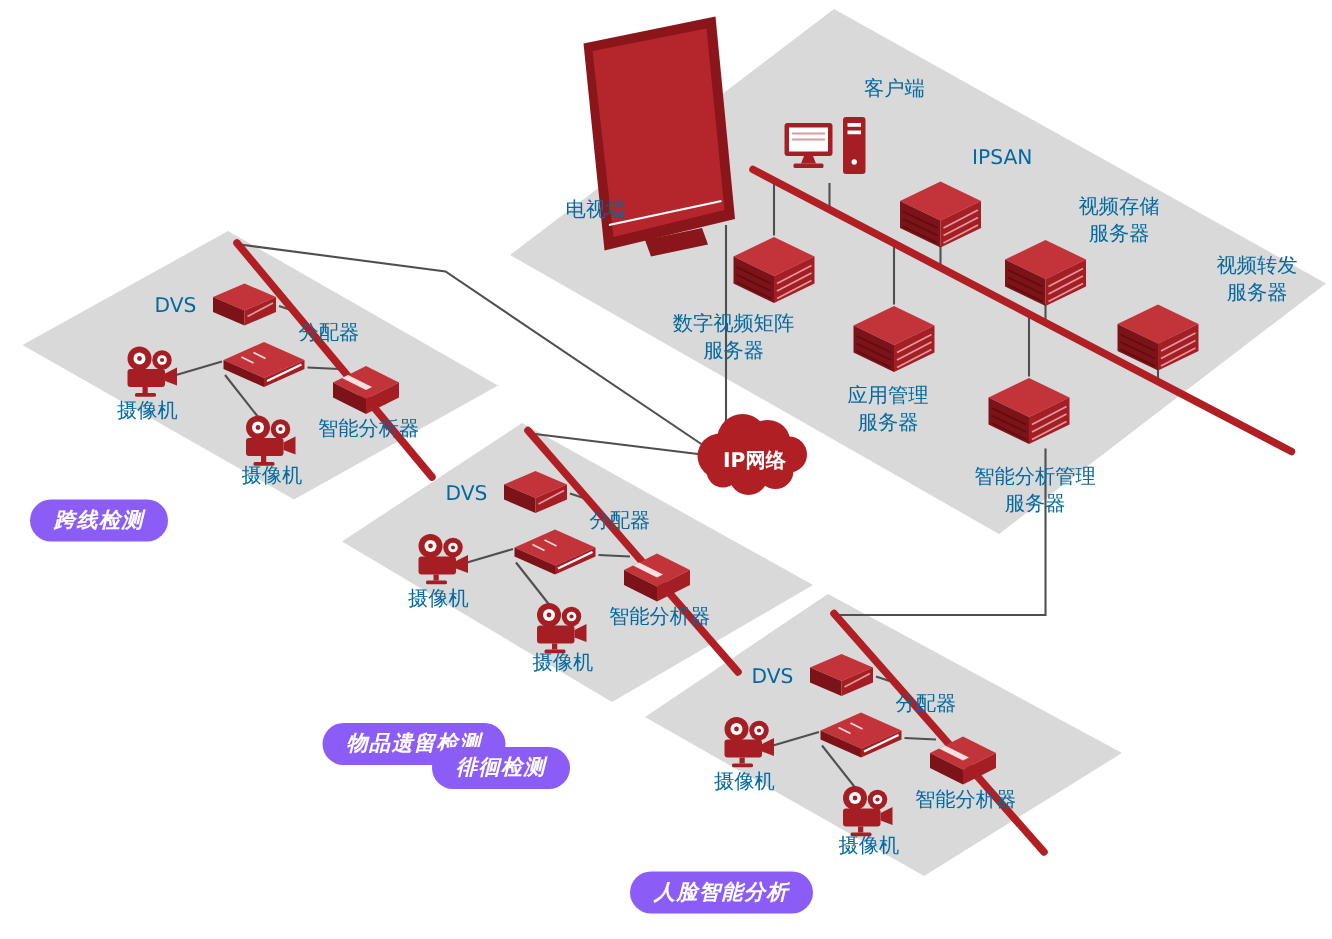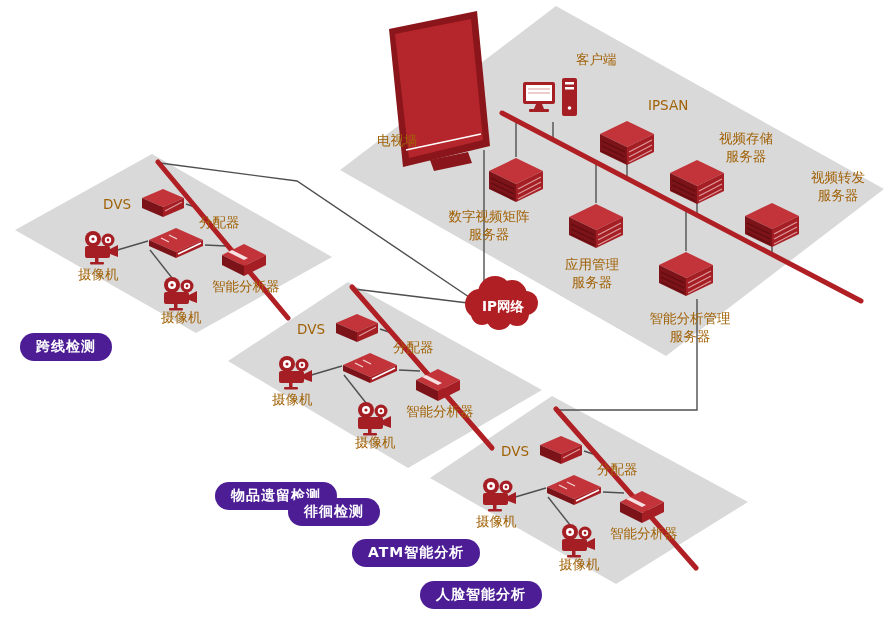--- a/index.html
+++ b/index.html
@@ -1,24 +1,24 @@
 <!DOCTYPE html>
 <html><head>
 <meta charset="utf-8">
 <style>
   html,body{margin:0;padding:0;background:#fff;}
   .stage{position:relative;width:888px;height:626px;overflow:hidden;background:#fff;
          font-family:"DejaVu Sans","Liberation Sans",sans-serif;}
   .bg{position:absolute;left:0;top:0;}
   .icon{position:absolute;}
-  .lbl{position:absolute;font-size:13.5px;color:#a16207;white-space:pre-line;line-height:1.32;}
+  .lbl{position:absolute;font-size:13.5px;color:#0369a1;white-space:pre-line;line-height:1.32;}
   .ctr{text-align:center;}
   .rt{text-align:center;}
-  .pill{position:absolute;background:#4c1d95;color:#fff;font-weight:bold;font-size:14px;
-        padding:5px 16px;border-radius:14px;letter-spacing:1px;white-space:nowrap;}
+  .pill{position:absolute;background:#8b5cf6;color:#fff;font-weight:bold;font-size:14px;
+        padding:5px 16px;border-radius:14px;letter-spacing:1px;white-space:nowrap;font-style:italic;}
 </style>
 </head>
 <body>
 
 <svg width="0" height="0" style="position:absolute">
   <defs>
     <g id="sym-server">
       <polygon points="29,1 56,14 29,27 2,14" fill="#c2343a"></polygon>
       <polygon points="2,14 29,27 29,45 2,32" fill="#7c1318"></polygon>
       <polygon points="29,27 56,14 56,32 29,45" fill="#a51e24"></polygon>
@@ -232,16 +232,15 @@
 
   <div class="lbl rt" style="left:496px;top:443px;width:38px">DVS</div>
   <div class="lbl" style="left:597px;top:461px">分配器</div>
   <div class="lbl" style="left:476px;top:513px">摄像机</div>
   <div class="lbl" style="left:610px;top:525px">智能分析器</div>
   <div class="lbl" style="left:559px;top:556px">摄像机</div>
 
   <div class="pill" style="left:20px;top:333px">跨线检测</div>
   <div class="pill" style="left:215px;top:482px">物品遗留检测</div>
   <div class="pill" style="left:288px;top:498px">徘徊检测</div>
-  <div class="pill" style="left:352px;top:539px">ATM智能分析</div>
   <div class="pill" style="left:420px;top:581px">人脸智能分析</div>
 
 </div>
 
 </body></html>

